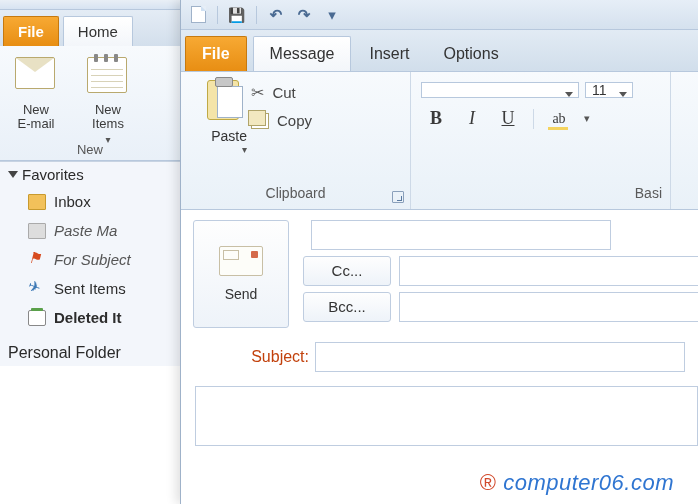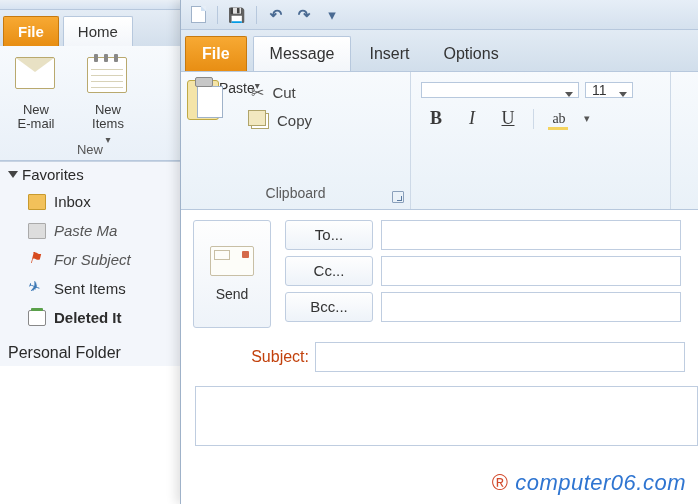--- a/index.html
+++ b/index.html
@@ -39,53 +39,53 @@
 .front .qa{height:30px;background:linear-gradient(#e6eef7,#d5e1ee);border-bottom:1px solid #b7c8dd;display:flex;align-items:center;gap:10px;padding:0 8px}
 .qa .qicon{width:18px;height:18px;display:flex;align-items:center;justify-content:center;color:#4a6a92;font-size:15px}
 .qa .sep{width:1px;height:18px;background:#b7c8dd}
 .front .tabs{height:42px;display:flex;align-items:flex-end;padding-left:4px;background:linear-gradient(#e2ebf4,#d1deeb);border-bottom:1px solid #b7c8dd;gap:2px}
 .front .tab{font-size:16px;padding:8px 16px}
 .front .ribbon{height:138px;background:linear-gradient(#f7fafd,#e9f1f8);border-bottom:1px solid #b7c8dd;display:flex;position:relative}
 .rgroup{border-right:1px solid #cdd9e7;height:100%;position:relative;padding:6px 6px 20px}
 .rgroup .gl{position:absolute;bottom:8px;left:0;right:0;text-align:center;font-size:14px;color:#5a5a5a}
 .rgroup .dlg{position:absolute;bottom:6px;right:6px;width:12px;height:12px;border:1px solid #8aa0bb;border-radius:1px}
 .rgroup .dlg::after{content:"";position:absolute;right:1px;bottom:1px;width:4px;height:4px;border-right:1px solid #5a7aa0;border-bottom:1px solid #5a7aa0}
-.paste-btn{display:flex;flex-direction:row;align-items:flex-start;width:60px;padding-top:2px}
+.paste-btn{display:flex;flex-direction:column;align-items:flex-end;width:60px;padding-top:2px}
 .paste-btn .pic{width:40px;height:44px;position:relative;margin-bottom:4px}
 .clip-cmd{display:flex;align-items:center;gap:8px;font-size:15px;color:#444;padding:5px 4px}
 .clip .row{display:flex}
 .font-grp{padding-top:10px;width:260px}
 .combo{height:16px;border:1px solid #b7c8dd;background:#fff;display:flex;align-items:center;padding:0 6px;font-size:14px;color:#333;position:relative}
 .combo .caret{position:absolute;right:5px;top:9px;width:0;height:0;border-left:4px solid transparent;border-right:4px solid transparent;border-top:5px solid #555}
 .combo.font{width:158px}
 .combo.size{width:48px;margin-left:6px}
 .font-row{display:flex;gap:0;margin-bottom:10px;margin-left:4px}
 .fmt-row{display:flex;gap:14px;margin-left:8px;align-items:center}
 .fmt{font-size:18px;color:#3a3a3a;font-family:"Times New Roman",serif;width:22px;text-align:center}
 .fmt.b{font-weight:bold}
 .fmt.i{font-style:italic;font-family:"Times New Roman",serif}
 .fmt.u{text-decoration:underline}
 .fmt.ab{font-size:14px;position:relative}
 .fmt.ab::after{content:"";position:absolute;bottom:-3px;left:0;width:20px;height:3px;background:#f4d35e}
 .compose{padding:10px 0 0 12px}
 .send-row{display:flex;align-items:flex-start;gap:14px}
-.send-btn{width:78px;height:108px;border:1px solid #bfcde0;background:linear-gradient(#fefefe,#eef3f9);border-radius:3px;display:flex;flex-direction:column;align-items:center;justify-content:center;gap:10px}
+.send-btn{width:96px;height:108px;border:1px solid #bfcde0;background:linear-gradient(#fefefe,#eef3f9);border-radius:3px;display:flex;flex-direction:column;align-items:center;justify-content:center;gap:10px}
 .env-ico{width:44px;height:30px;background:#fdfdf9;border:1px solid #c8bfa5;position:relative;border-radius:2px}
 .env-ico::before{content:"";position:absolute;left:3px;top:3px;width:14px;height:8px;border:1px solid #c8bfa5}
 .env-ico::after{content:"";position:absolute;right:4px;top:4px;width:7px;height:7px;background:#d46a4a;border-radius:1px}
 .addr-col{display:flex;flex-direction:column;gap:6px}
 .addr-row{display:flex;align-items:center}
 .addr-btn{width:88px;height:30px;border:1px solid #bfcde0;background:linear-gradient(#fefefe,#eef3f9);border-radius:3px;text-align:center;line-height:28px;font-size:15px;color:#333}
 .addr-field{margin-left:8px;height:30px;border:1px solid #bfcde0;background:#fff;width:300px}
 .subj-row{display:flex;align-items:center;margin-top:14px;margin-left:40px}
 .subj-lbl{width:82px;text-align:right;font-size:16px;color:#c2410c;padding-right:6px}
 .subj-field{height:30px;border:1px solid #bfcde0;background:#fff;width:370px}
 .body-area{margin:14px 2px 0 2px;border:1px solid #bfcde0;height:60px;background:#fff}
 
-.watermark{position:absolute;right:12px;bottom:8px;font-size:22px;color:#2f75d1;font-style:italic;letter-spacing:.5px}
+.watermark{position:absolute;right:24px;bottom:8px;font-size:22px;color:#2f75d1;font-style:italic;letter-spacing:.5px}
 .watermark .r{color:#d24a2c;font-style:normal}
 
 
 .ico-mail{width:40px;height:32px;background:#fff;border:1px solid #b9a96e;position:relative;border-radius:2px}
 .ico-mail::before{content:"";position:absolute;top:0;left:0;right:0;height:0;border-left:19px solid transparent;border-right:19px solid transparent;border-top:14px solid #e8e1c4}
 .ico-cal{width:40px;height:36px;background:#fff;border:1px solid #b9a96e;border-radius:2px;position:relative}
 .ico-cal::before{content:"";position:absolute;top:6px;left:3px;right:3px;bottom:3px;background:repeating-linear-gradient(#fff 0 5px,#d8d2b8 5px 6px),repeating-linear-gradient(90deg,#fff 0 7px,#d8d2b8 7px 8px)}
 .ico-cal::after{content:"";position:absolute;top:-4px;left:6px;width:4px;height:8px;background:#888;border-radius:1px;box-shadow:10px 0 #888,20px 0 #888}
 .ico-paste{width:32px;height:40px;background:#f4e4a8;border:1px solid #bfa945;border-radius:3px}
 .ico-paste::before{content:"";position:absolute;top:6px;left:10px;width:24px;height:30px;background:#fff;border:1px solid #9fb2c9}
@@ -213,32 +213,32 @@
           </div>
       </div>
       <div class="fmt-row">
         <span class="fmt b">B</span>
         <span class="fmt i">I</span>
         <span class="fmt u">U</span>
         <span style="width:1px;height:20px;background:#cdd9e7"></span>
         <span class="fmt ab">ab</span>
         <span style="font-size:11px;color:#555">▾</span>
       </div>
+      <div class="gl" style="text-align:right;padding-right:8px">Basi</div>
     </div>
   </div>
 
   <div class="compose">
     <div class="send-row">
       <div class="send-btn">
         <div class="env-ico"></div>
         <span>Send</span>
       </div>
       <div class="addr-col">
         <div class="addr-row">
-          <div class="addr-btn">To...</div>
           <div class="addr-field"></div>
         </div>
         <div class="addr-row">
           <div class="addr-btn">Cc...</div>
           <div class="addr-field"></div>
         </div>
         <div class="addr-row">
           <div class="addr-btn">Bcc...</div>
           <div class="addr-field"></div>
         </div>

